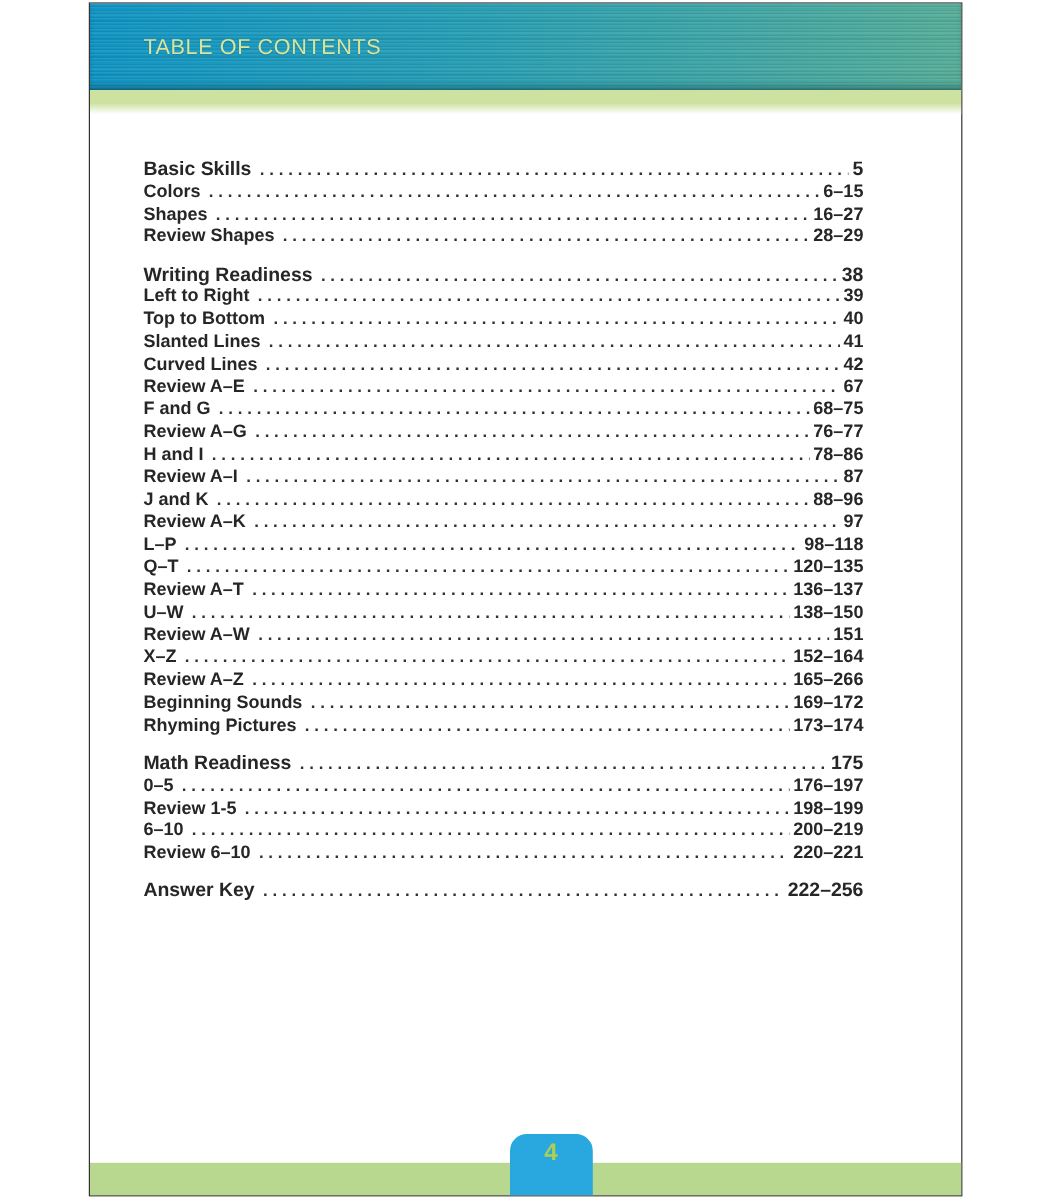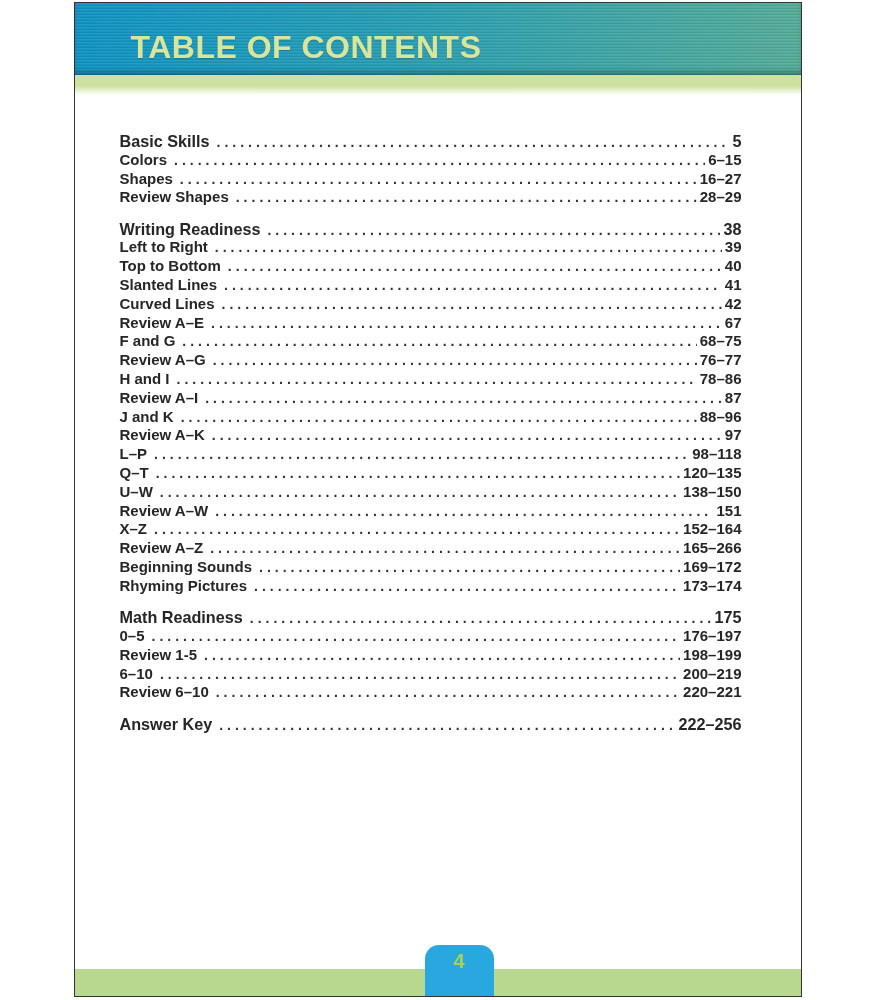--- a/index.html
+++ b/index.html
@@ -36,35 +36,35 @@
     background:
       repeating-linear-gradient(180deg,
         rgba(255,255,255,0.06) 0 1px,
         rgba(0,0,0,0.00) 1px 2px,
         rgba(0,0,0,0.07) 2px 3px),
       linear-gradient(90deg, var(--header-teal-left) 0%, #2a9fb4 45%, var(--header-teal-right) 100%);
     box-shadow: inset 0 -5px 6px -3px rgba(0,45,55,0.55);
   }
   .header h1 {
     position: absolute;
-    left: 56px;
+    left: 45px;
     top: 26px;
-    font-size: 32px;
-    font-weight: bold;
+    font-size: 18px;
+    font-weight: normal;
     letter-spacing: 0.5px;
     color: var(--title-color);
     text-shadow: 0 1px 1px rgba(0,0,0,0.18);
   }
   .header-strip {
     height: 20px;
     background: linear-gradient(180deg, var(--accent-strip-green) 0%, var(--accent-strip-green) 55%, #ffffff 100%);
   }
   
   .toc {
-    padding: 37px 59px 0 45px;
+    padding: 37px 81px 0 45px;
   }
   .toc-row {
     display: flex;
     align-items: baseline;
     height: 18.8px;
     font-size: 15px;
     white-space: nowrap;
     font-weight: bold;
   }
   .toc-row.bold {
@@ -230,20 +230,25 @@
           <span class="pages">98–118</span>
         </div>
 
 
         <div class="toc-row">
           <span class="label">Q–T</span>
           <span class="leader"></span>
           <span class="pages">120–135</span>
         </div>
 
+        <div class="toc-row">
+          <span class="label">Review A–T</span>
+          <span class="leader"></span>
+          <span class="pages">136–137</span>
+        </div>
 
         <div class="toc-row">
           <span class="label">U–W</span>
           <span class="leader"></span>
           <span class="pages">138–150</span>
         </div>
 
         <div class="toc-row">
           <span class="label">Review A–W</span>
           <span class="leader"></span>

